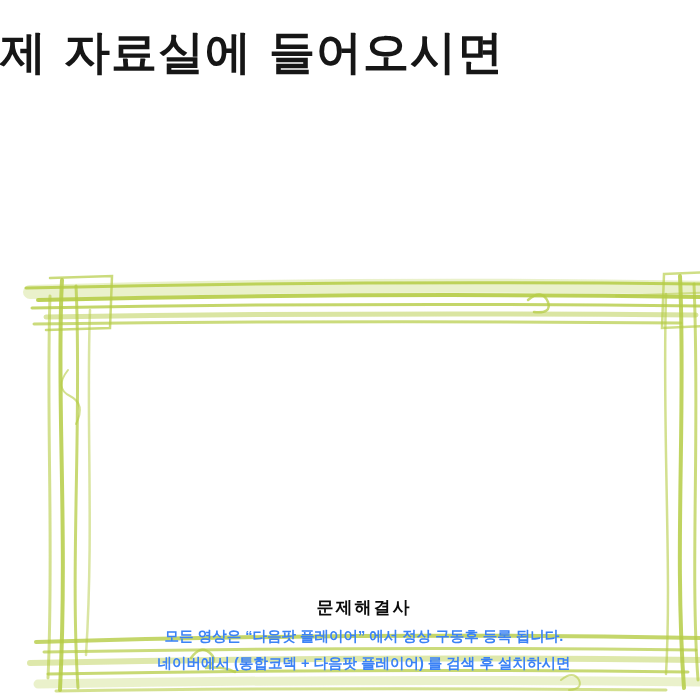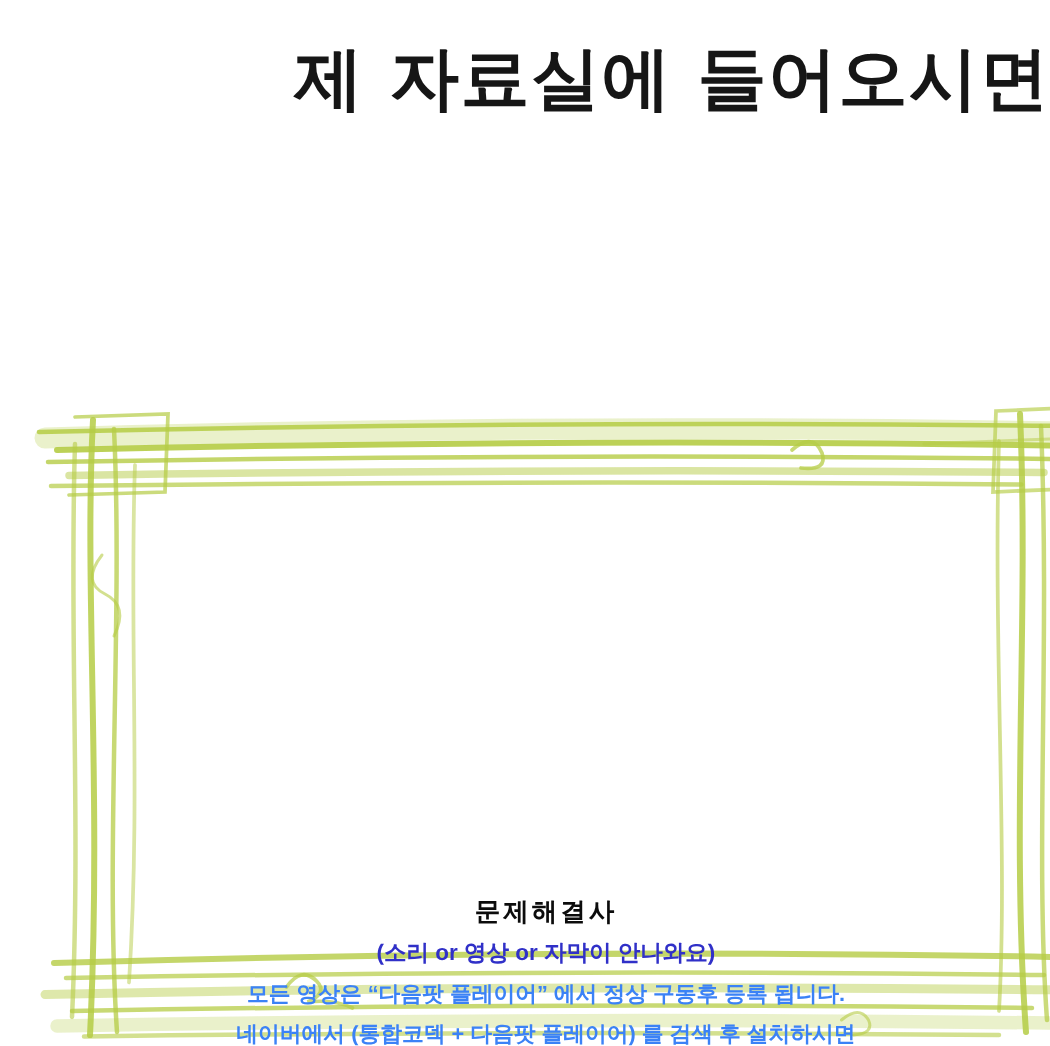--- a/index.html
+++ b/index.html
@@ -8,21 +8,21 @@
     background: #ffffff;
     overflow: hidden;
     font-family: "Liberation Sans", sans-serif;
     position: relative;
   }
   .page { position: absolute; inset: 0; }
 
   
   .header-line {
     position: absolute; left: 0; right: 0;
-    text-align: right;
+    text-align: left;
     font-family: "DejaVu Serif", serif;
     font-weight: 600;
     font-size: 46px;
     letter-spacing: 1px;
     color: #161616;
     white-space: nowrap;
   }
   .hl1 { top: 22px; }
   .hl2 { top: 104px; }
   .hl3 { top: 188px; }
@@ -86,20 +86,19 @@
       <path d="M14 393 Q 340 386 692 390" stroke-width="6" opacity="0.45"></path>
       <path d="M32 404 Q 355 398 672 402" stroke-width="3" opacity="0.75"></path>
       <path d="M22 414 Q 350 408 684 412" stroke-width="9" opacity="0.28"></path>
       <path d="M40 421 Q 330 417 650 420" stroke-width="3" opacity="0.6"></path>
       <path d="M175 388 q 10 -14 20 -4 q 8 8 -6 14 q 18 -2 30 4" stroke-width="2.5" opacity="0.7"></path>
       <path d="M545 410 q 12 -10 18 0 q 4 9 -10 10" stroke-width="2" opacity="0.6"></path>
     </svg>
 
     <div class="rows">
       <div class="row row-title">문제해결사</div>
-      <div class="row row-label">(소리 or 영상 or 자막이 안나와요)</div>
       <div class="row">모든 영상은 “다음팟 플레이어” 에서 정상 구동후 등록 됩니다.</div>
       <div class="row">네이버에서 (통합코덱 + 다음팟 플레이어) 를 검색 후 설치하시면</div>
 
     </div>
   </div>
 
 </div>
 
 </body></html>

